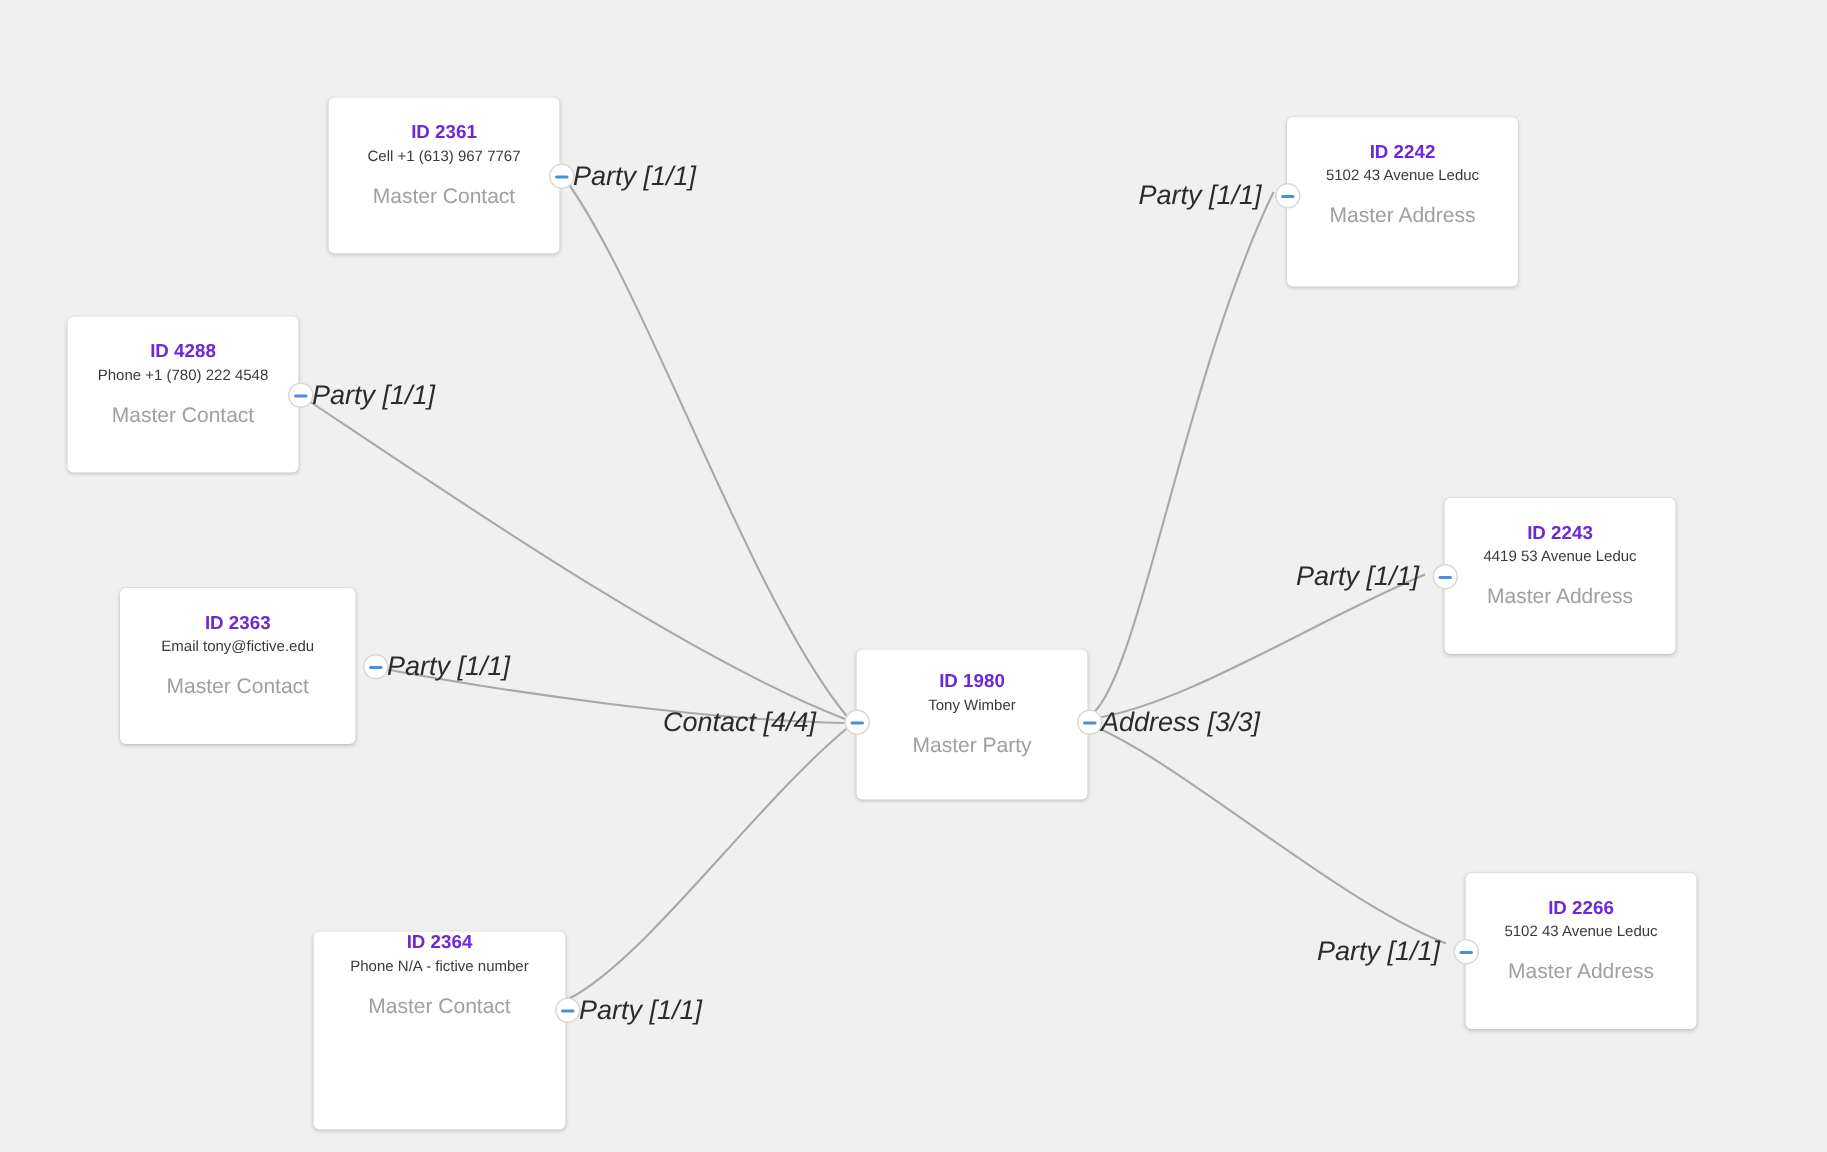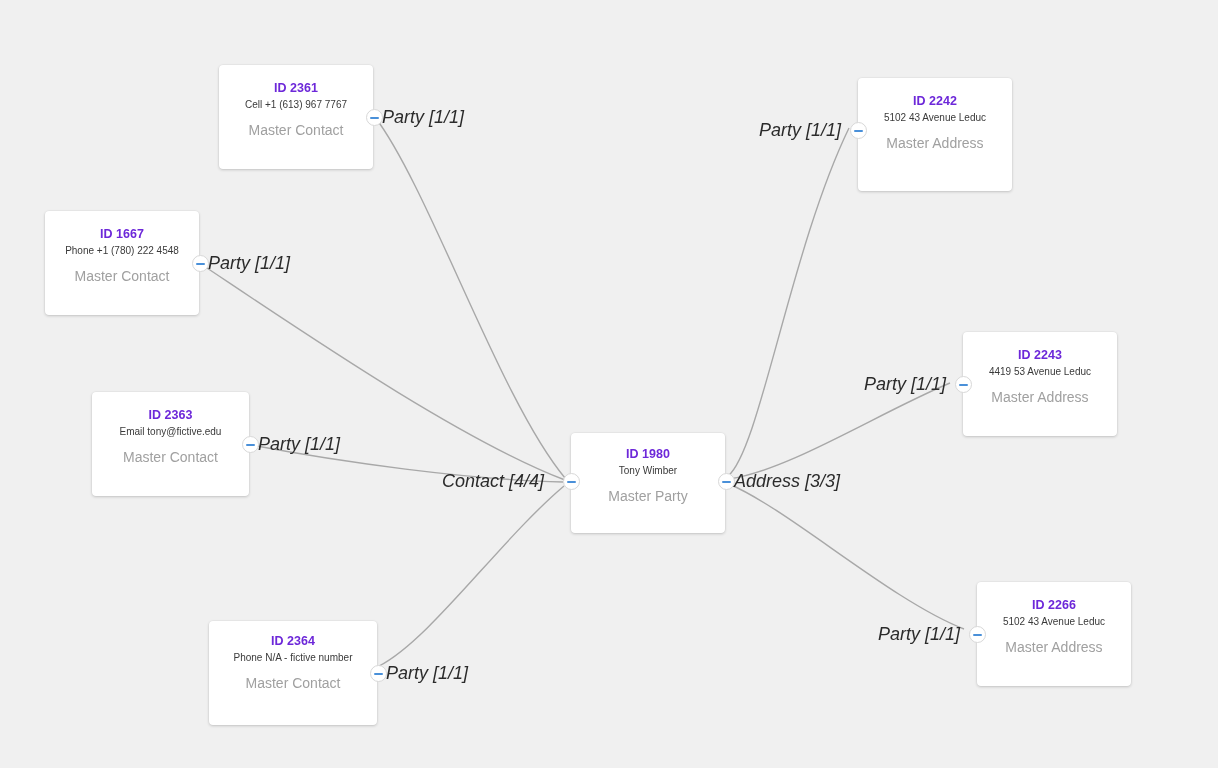--- a/index.html
+++ b/index.html
@@ -115,36 +115,36 @@
 
   <div class="node-card" style="left:219px; top:65px; width:154px; height:104px; padding-top:16px;">
     <div class="node-title">ID 2361</div>
     <div class="node-subtitle">Cell +1 (613) 967 7767</div>
     <div class="node-type" style="margin-top:9px;">Master Contact</div>
   </div>
   <div class="toggle" style="left:366px; top:109px;"></div>
   <div class="edge-label right-of" style="left:382px; top:109px;">Party [1/1]</div>
 
   <div class="node-card" style="left:45px; top:211px; width:154px; height:104px; padding-top:16px;">
-    <div class="node-title">ID 1667</div>
+    <div class="node-title">ID 4288</div>
     <div class="node-subtitle">Phone +1 (780) 222 4548</div>
     <div class="node-type" style="margin-top:9px;">Master Contact</div>
   </div>
   <div class="toggle" style="left:192px; top:255px;"></div>
   <div class="edge-label right-of" style="left:208px; top:255px;">Party [1/1]</div>
 
-  <div class="node-card" style="left:92px; top:392px; width:157px; height:104px; padding-top:16px;">
+  <div class="node-card" style="left:80px; top:392px; width:157px; height:104px; padding-top:16px;">
     <div class="node-title">ID 2363</div>
     <div class="node-subtitle">Email tony@fictive.edu</div>
     <div class="node-type" style="margin-top:9px;">Master Contact</div>
   </div>
   <div class="toggle" style="left:242px; top:436px;"></div>
   <div class="edge-label right-of" style="left:258px; top:436px;">Party [1/1]</div>
 
-  <div class="node-card" style="left:209px; top:621px; width:168px; height:104px; padding-top:13px;">
+  <div class="node-card" style="left:209px; top:621px; width:168px; height:132px; padding-top:0;">
     <div class="node-title">ID 2364</div>
     <div class="node-subtitle">Phone N/A - fictive number</div>
     <div class="node-type" style="margin-top:9px;">Master Contact</div>
   </div>
   <div class="toggle" style="left:370px; top:665px;"></div>
   <div class="edge-label right-of" style="left:386px; top:665px;">Party [1/1]</div>
 
   <div class="node-card" style="left:571px; top:433px; width:154px; height:100px; padding-top:14px;">
     <div class="node-title">ID 1980</div>
     <div class="node-subtitle">Tony Wimber</div>

